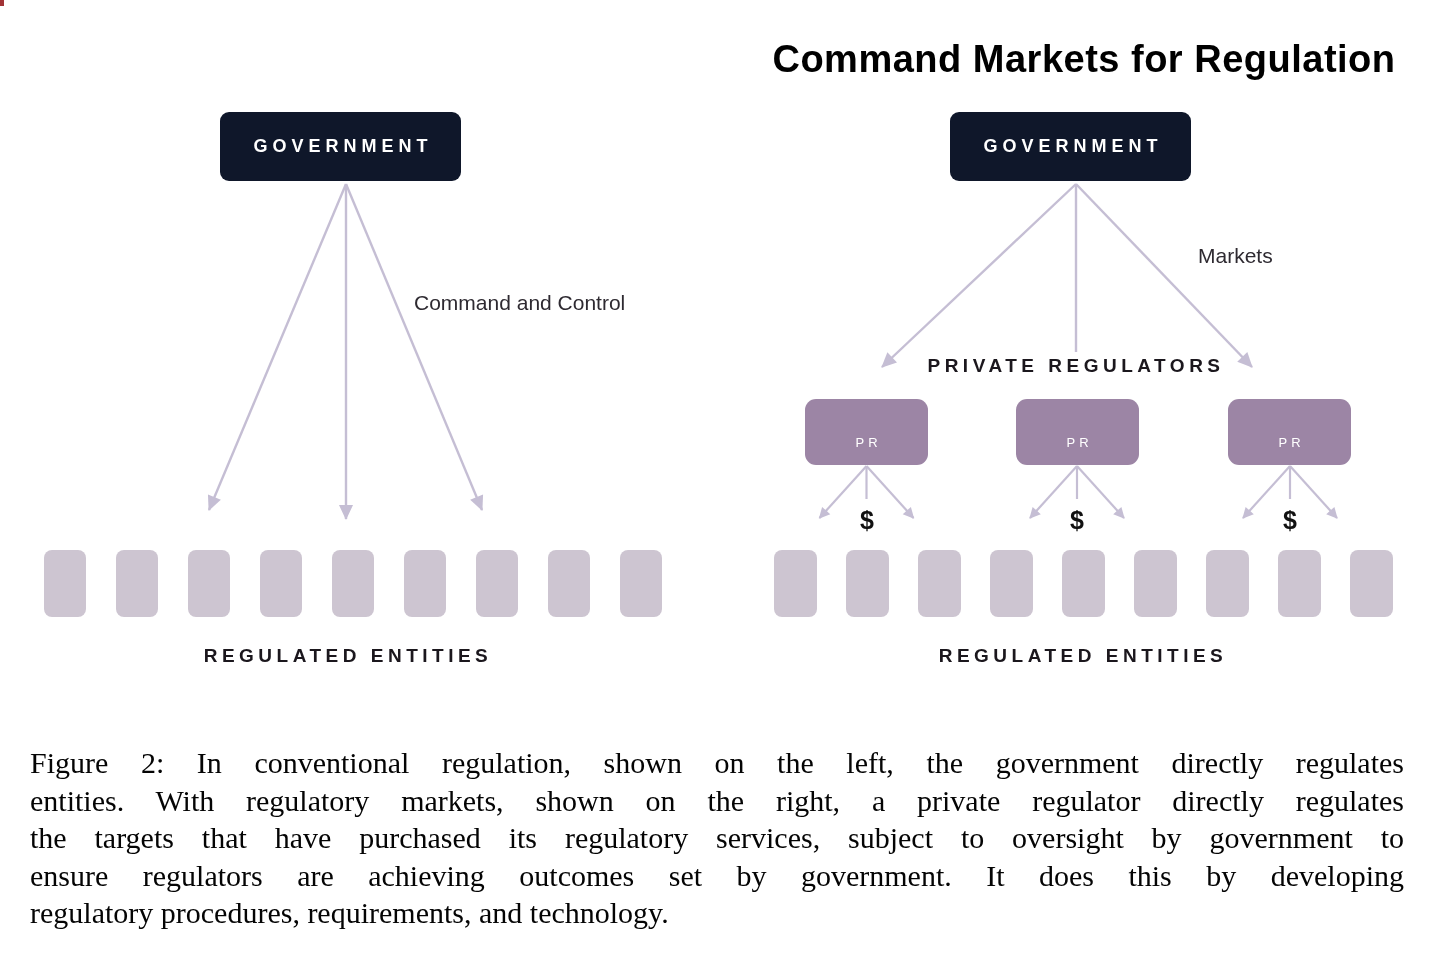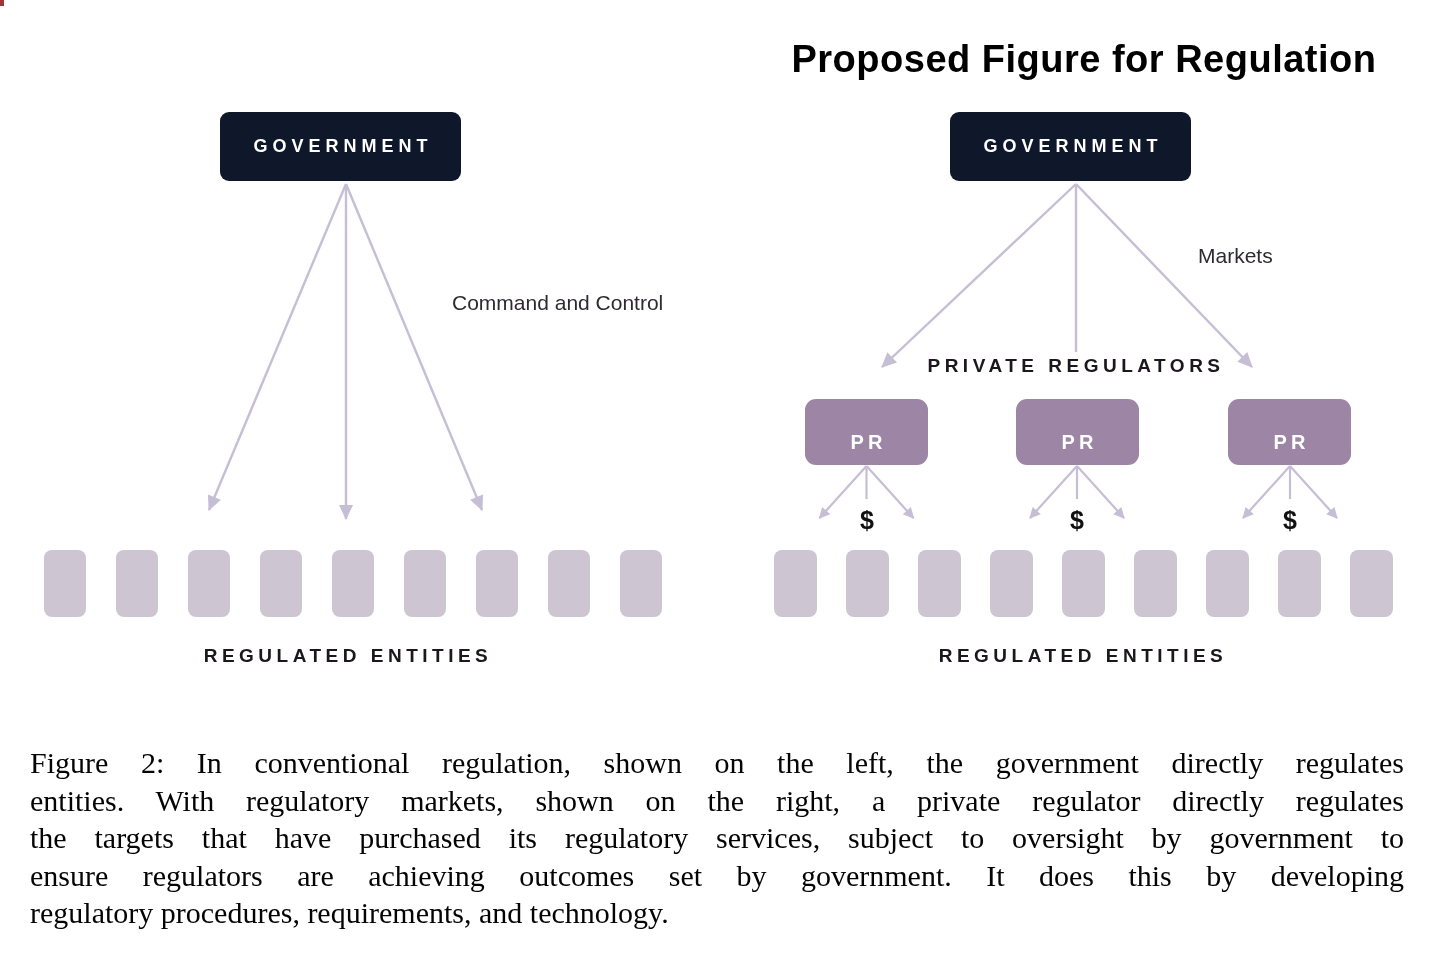--- a/index.html
+++ b/index.html
@@ -21,35 +21,35 @@
   }
   .gov-box span{
     color:#ffffff;font-size:18px;font-weight:bold;letter-spacing:5px;
     padding-left:5px;white-space:nowrap;
   }
   .gov-box.left{left:220px;}
   .gov-box.right{left:950px;}
   .edge-label{
     position:absolute;font-size:21px;font-weight:500;color:#2e2a31;white-space:nowrap;
   }
-  .edge-label.cac{left:452px;top:291px;}
+  .edge-label.cac{left:414px;top:291px;}
   .edge-label.outcomes{left:1198px;top:244px;}
   .caps-label{
     position:absolute;text-align:center;font-size:19px;font-weight:bold;
     letter-spacing:4.5px;color:#1b171d;white-space:nowrap;
   }
   .caps-label.private{left:826px;width:500px;top:355px;}
   .caps-label.regulated-left{left:98px;width:500px;top:645px;}
   .caps-label.regulated-right{left:833px;width:500px;top:645px;}
   .pr-box{
     position:absolute;top:399px;width:123px;height:66px;border-radius:11px;
     background:#9c85a5;display:flex;align-items:center;justify-content:center;
   }
   .pr-box span{
-    color:#ffffff;font-size:20px;font-weight:bold;letter-spacing:4px;
+    color:#ffffff;font-size:13px;font-weight:normal;letter-spacing:4px;
     padding-left:4px;white-space:nowrap;margin-top:20px;
   }
   .pr-box.p1{left:805px;}
   .pr-box.p2{left:1016px;}
   .pr-box.p3{left:1228px;}
   .dollar{
     position:absolute;top:506px;width:28px;text-align:center;
     font-size:25px;font-weight:bold;color:#111111;
   }
   .dollar.d1{left:853px;}
@@ -106,21 +106,21 @@
       <line x1="1077" y1="466" x2="1077" y2="499"></line>
       <line x1="1077" y1="466" x2="1124" y2="518" marker-end="url(#ah2)"></line>
     </g>
     <g stroke="#c5bed4" stroke-width="2.2" fill="none">
       <line x1="1290" y1="466" x2="1243" y2="518" marker-end="url(#ah2)"></line>
       <line x1="1290" y1="466" x2="1290" y2="499"></line>
       <line x1="1290" y1="466" x2="1337" y2="518" marker-end="url(#ah2)"></line>
     </g>
   </svg>
 
-  <div class="panel-title right">Proposed Figure for Regulation</div>
+  <div class="panel-title right">Command Markets for Regulation</div>
 
   <div class="gov-box left">
     <span>GOVERNMENT</span>
   </div>
   <div class="gov-box right">
     <span>GOVERNMENT</span>
   </div>
 
   <div class="edge-label cac">Command and Control</div>
   <div class="edge-label outcomes">Markets</div>

